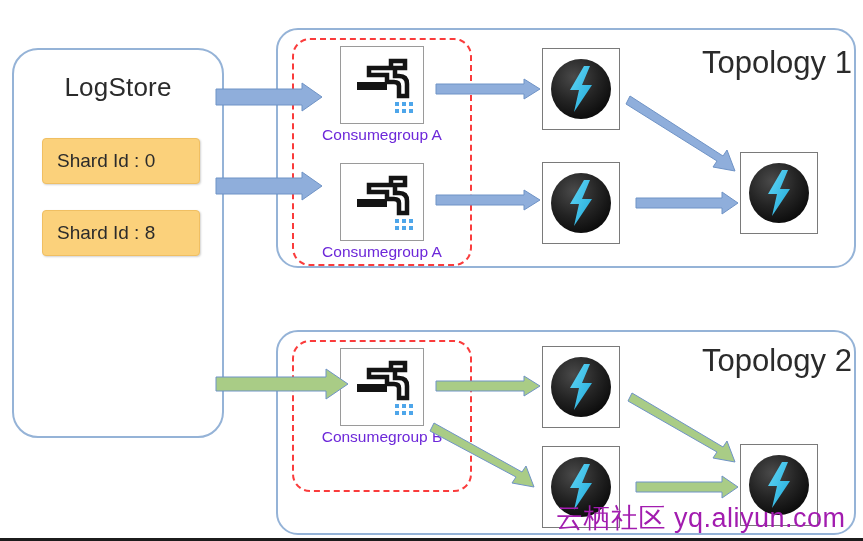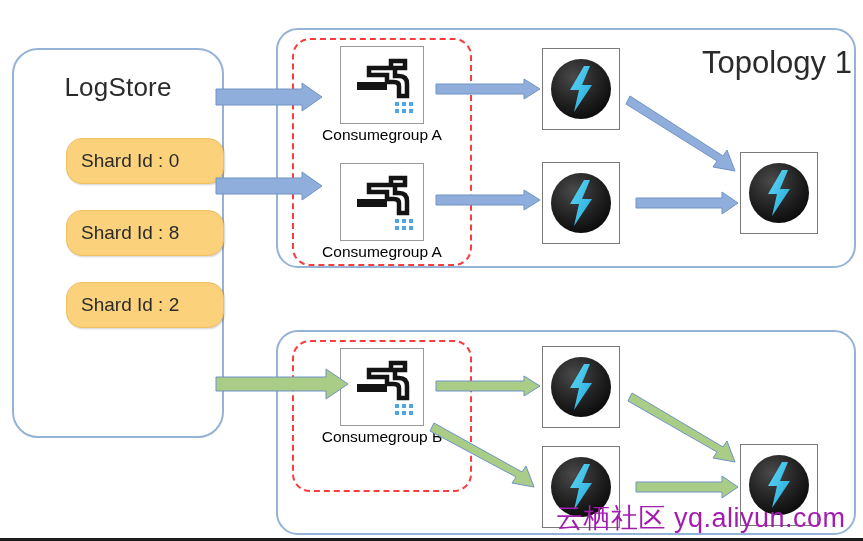--- a/index.html
+++ b/index.html
@@ -39,24 +39,23 @@
     color: #2b2b2b;
     letter-spacing: 0.2px;
   }
   .shard-box {
     position: absolute;
     left: 28px;
     width: 158px;
     height: 46px;
     background: #fbd17b;
     border: 1px solid #f0bf62;
-    border-radius: 16px;
+    border-radius: 4px;
     box-sizing: border-box;
     box-shadow: 1px 1px 2px rgba(0,0,0,0.18);
-    margin-left: 24px;
   }
   .shard-label {
     position: absolute;
     left: 14px;
     top: 0;
     height: 100%;
     display: flex;
     align-items: center;
     font-size: 19px;
     color: #2b2b2b;
@@ -97,21 +96,21 @@
     height: 78px;
     margin: 0 auto;
     border: 1px solid #9a9a9a;
     background: #ffffff;
     box-sizing: border-box;
   }
   .faucet-caption {
     margin-top: 2px;
     text-align: center;
     font-size: 15.5px;
-    color: #000000;
+    color: #6d28d9;
     white-space: nowrap;
   }
   #faucet-node-1 { left: 320px; top: 46px; }
   #faucet-node-2 { left: 320px; top: 163px; }
   #faucet-node-3 { left: 320px; top: 348px; }
   
   .bolt-frame {
     position: absolute;
     width: 78px;
     height: 82px;
@@ -154,30 +153,28 @@
 
   <div id="logstore-panel">
     <div id="logstore-title">LogStore</div>
 
     <div class="shard-box" style="top:88px">
       <span class="shard-label">Shard Id : 0</span>
     </div>
     <div class="shard-box" style="top:160px">
       <span class="shard-label">Shard Id : 8</span>
     </div>
-    <div class="shard-box" style="top:232px">
-      <span class="shard-label">Shard Id : 2</span>
-    </div>
   </div>
 
   <div id="topology1-box" class="topology-box"></div>
   <div id="topology1-title" class="topology-title">Topology 1</div>
   <div id="cg-group-1" class="cg-group"></div>
 
   <div id="topology2-box" class="topology-box"></div>
+  <div id="topology2-title" class="topology-title">Topology 2</div>
   <div id="cg-group-2" class="cg-group"></div>
 
   <div id="faucet-node-1" class="faucet-node">
     <div class="faucet-frame">
       <svg width="72" height="66" viewBox="0 0 72 66" style="position:absolute;left:6px;top:5px">
         <path d="M22 16 H44 V9 H58 V16 H48 V24 H52 Q60 24 60 32 V44 H52 V34 Q52 30 47 30 H40 V23 H22 Z" fill="none" stroke="#141414" stroke-width="4.5" stroke-linejoin="miter"></path>
         <path d="M10 30 H40 V38 H10 Z" fill="#141414"></path>
         <g fill="#4ea6ea">
           <rect x="48" y="50" width="4" height="4"></rect>
             <rect x="55" y="50" width="4" height="4"></rect>

